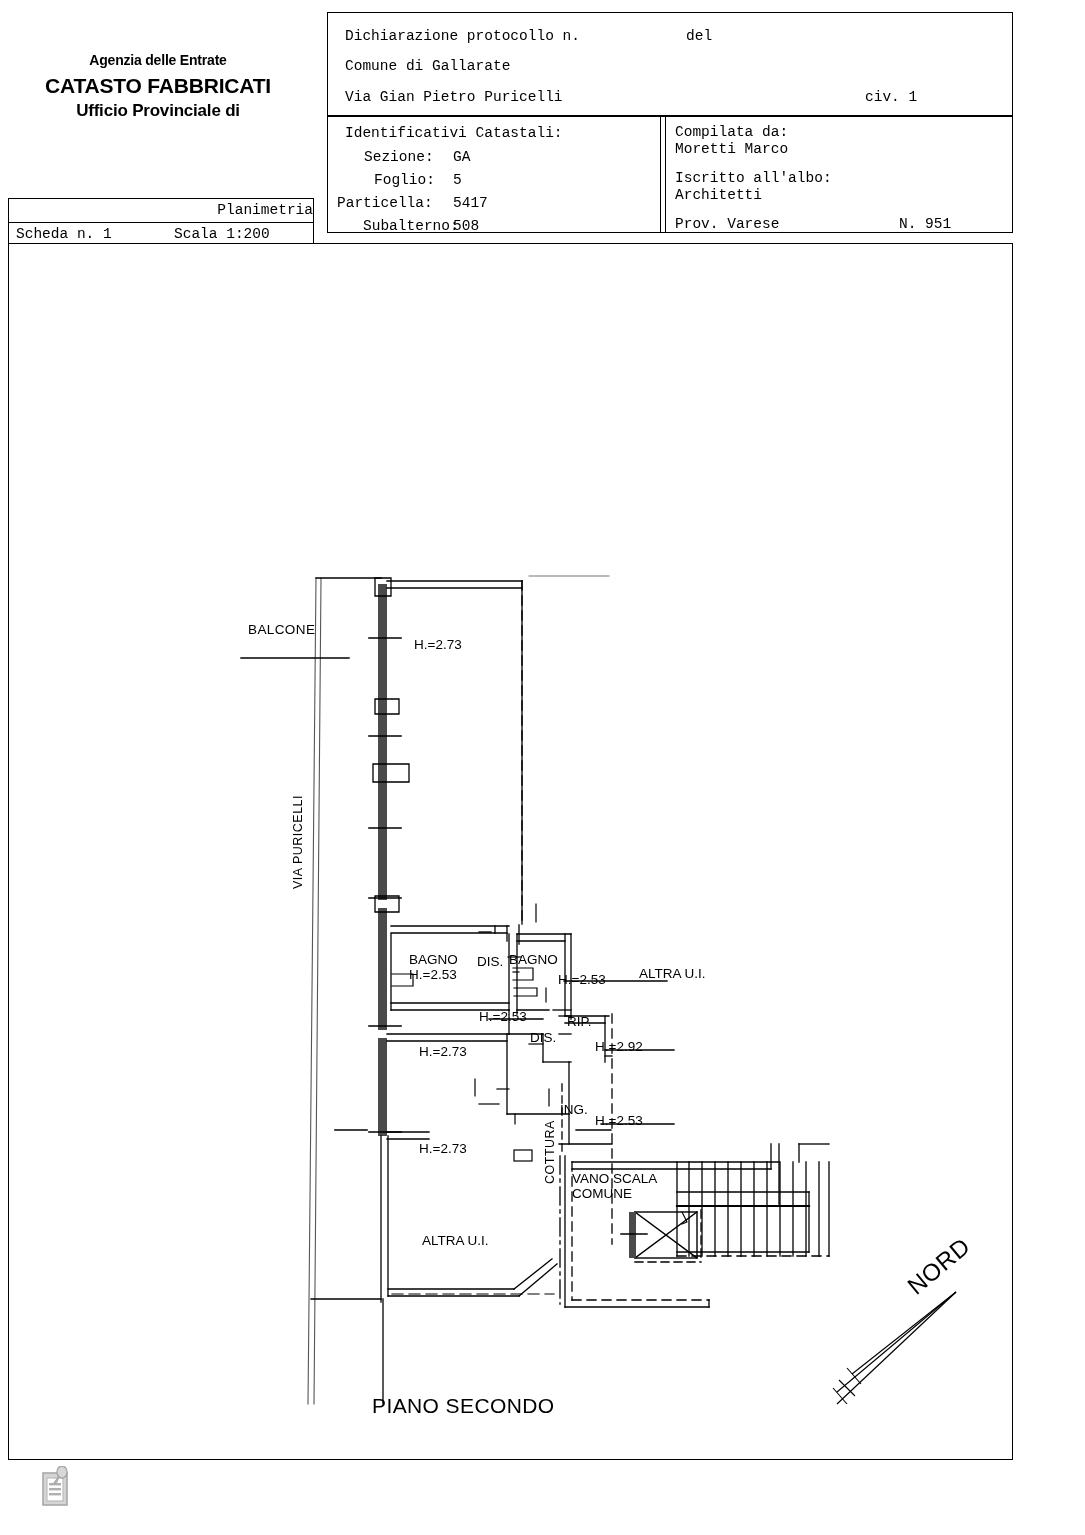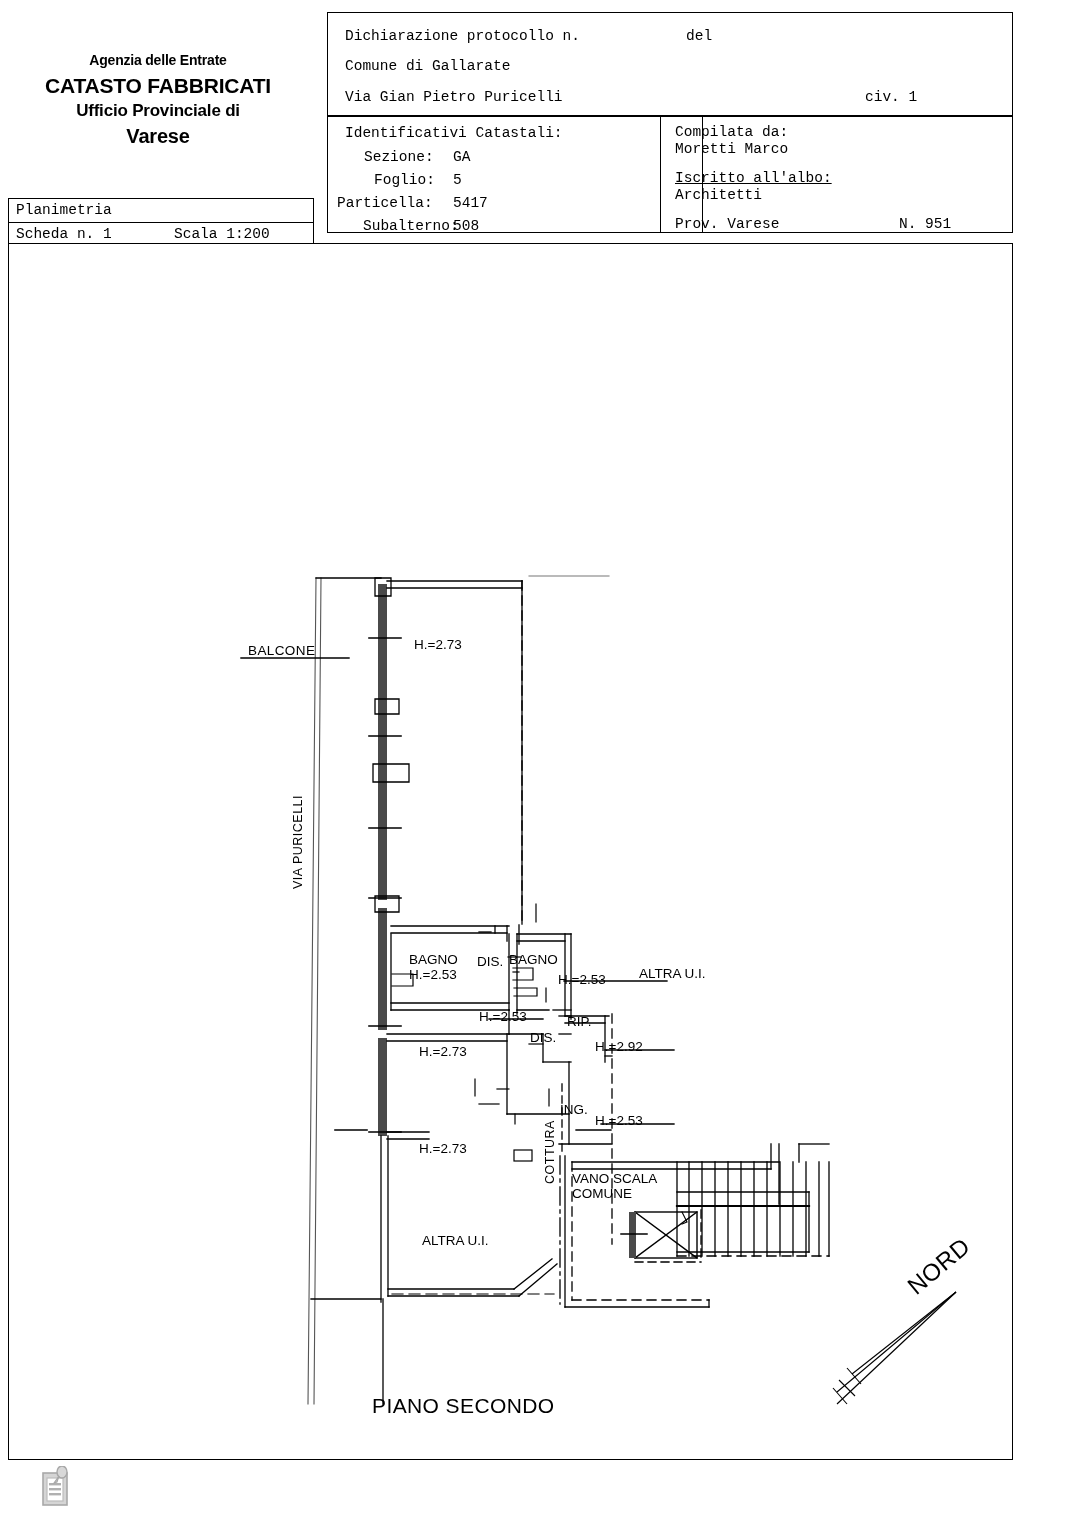--- a/index.html
+++ b/index.html
@@ -13,26 +13,26 @@
   #agency-block{position:absolute;left:8px;top:48px;width:300px;text-align:center;}
   #agency-block div{font-weight:bold;letter-spacing:-0.2px;}
   .ag1{font-size:14px;line-height:24px;text-align:center;}
   .ag2{font-size:21px;line-height:27px;}
   .ag3{font-size:17px;line-height:24px;}
   .ag4{font-size:20px;line-height:27px;}
 
   
   #planimetria-box{position:absolute;left:8px;top:198px;width:304px;border:1.6px solid #000;}
   #planimetria-box .row{height:23px;line-height:23px;font-size:14.5px;padding-left:7px;position:relative;}
-  #planimetria-box .row.top{border-bottom:1.6px solid #000;}
+  #planimetria-box .row.top{border-bottom:1.6px solid #000;text-align:right;}
   #scheda-scala{position:absolute;left:165px;top:0;}
 
   
   #hdr-top-box{position:absolute;left:327px;top:12px;width:686px;height:104px;border:1.4px solid #000;box-sizing:border-box;}
-  #hdr-low-left{position:absolute;left:327px;top:116px;width:376px;height:117px;border:1.4px solid #000;box-sizing:border-box;}
+  #hdr-low-left{position:absolute;left:327px;top:116px;width:339px;height:117px;border:1.4px solid #000;box-sizing:border-box;}
   #hdr-low-right{position:absolute;left:660px;top:116px;width:353px;height:117px;border:1.4px solid #000;box-sizing:border-box;padding-left:32px;}
   .ln{position:absolute;font-size:14.5px;white-space:pre;}
 
   
   #drawing-frame{position:absolute;left:8px;top:243px;width:1005px;height:1217px;
      border:1.6px solid #000;box-sizing:border-box;background:#fff;}
   #plan-svg{position:absolute;left:0;top:0;}
 
   
   #floor-label{position:absolute;left:363px;top:1150px;font-size:21px;letter-spacing:0.4px;}
@@ -44,21 +44,20 @@
   .planlbl{position:absolute;font-size:13.5px;white-space:nowrap;}
   .vert{transform-origin:0 0;}
 </style>
 </head>
 <body>
 
 <div id="agency-block">
   <div class="ag1">Agenzia delle Entrate</div>
   <div class="ag2">CATASTO FABBRICATI</div>
   <div class="ag3">Ufficio Provinciale di</div>
-  <div class="ag4">Varese</div>
 </div>
 
 <div id="planimetria-box">
   <div class="row top mono">Planimetria</div>
   <div class="row mono">
     <span>Scheda n. 1</span>
     <span id="scheda-scala">Scala 1:200</span>
   </div>
 </div>
 
@@ -78,21 +77,21 @@
   <span class="ln mono" style="left:125px;top:55px;">5</span>
   <span class="ln mono" style="left:9px;top:78px;">Particella:</span>
   <span class="ln mono" style="left:125px;top:78px;">5417</span>
   <span class="ln mono" style="left:9px;top:101px;margin-left:26px;">Subalterno:</span>
   <span class="ln mono" style="left:125px;top:101px;">508</span>
 </div>
 
 <div id="hdr-low-right">
   <span class="ln mono" style="left:14px;top:7px;">Compilata da:</span>
   <span class="ln mono" style="left:14px;top:24px;">Moretti Marco</span>
-  <span class="ln mono" style="left:14px;top:53px;text-decoration:underline;">Iscritto all'albo:</span>
+  <span class="ln mono" style="left:14px;top:53px;">Iscritto all'albo:</span>
   <span class="ln mono" style="left:14px;top:70px;">Architetti</span>
   <span class="ln mono" style="left:14px;top:99px;">Prov. Varese</span>
   <span class="ln mono" style="left:238px;top:99px;">N. 951</span>
 </div>
 
 <div id="drawing-frame">
 
   <svg id="plan-svg" width="1003" height="1215" viewBox="0 0 1003 1215">
     <g fill="none" stroke="#000" stroke-width="1.3" stroke-linecap="square">
 
@@ -259,21 +258,21 @@
     <g stroke="#000" fill="none" stroke-width="1.1">
       <path d="M 828 1148 L 947 1048"></path>
       <path d="M 828 1160 L 947 1048"></path>
       <path d="M 843 1130 L 947 1048"></path>
       <path d="M 824 1144 L 838 1160"></path>
       <path d="M 838 1124 L 852 1140"></path>
       <path d="M 830 1136 L 846 1152"></path>
     </g>
   </svg>
 
-  <span class="planlbl" style="left:239px;top:399px;font-size:13.5px;letter-spacing:0.4px;">BALCONE</span>
+  <span class="planlbl" style="left:239px;top:378px;font-size:13.5px;letter-spacing:0.4px;">BALCONE</span>
 
   <span class="planlbl vert" style="left:282px;top:645px;transform:rotate(-90deg);font-size:12.5px;letter-spacing:0.5px;">VIA PURICELLI</span>
 
   <span class="planlbl" style="left:405px;top:393px;">H.=2.73</span>
 
   <span class="planlbl" style="left:400px;top:708px;">BAGNO</span>
   <span class="planlbl" style="left:400px;top:723px;">H.=2.53</span>
 
   <span class="planlbl" style="left:468px;top:710px;">DIS.</span>
   <span class="planlbl" style="left:500px;top:708px;">BAGNO</span>

